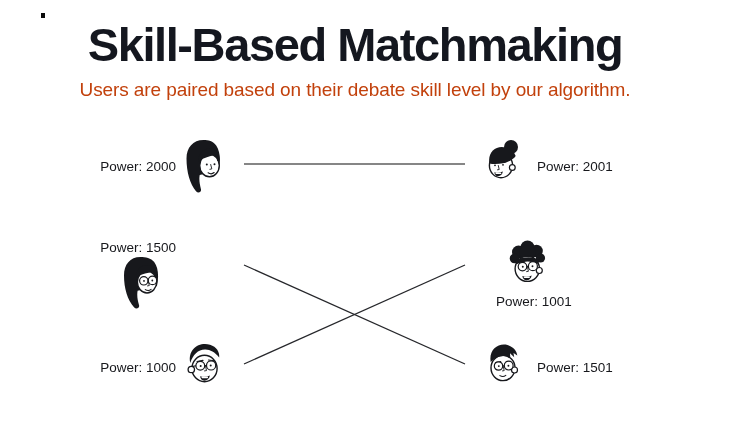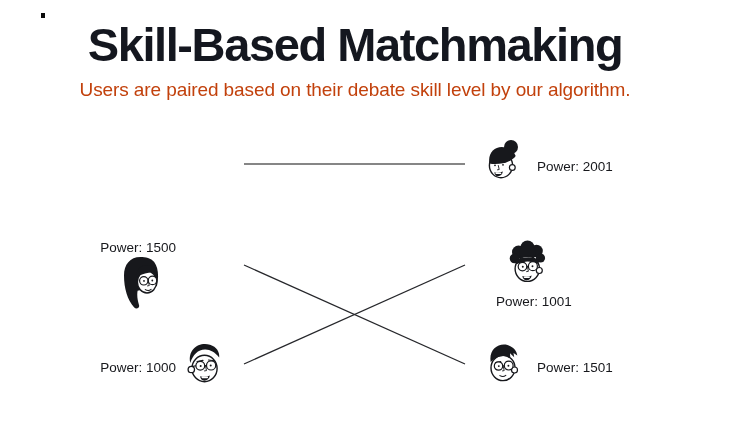--- a/index.html
+++ b/index.html
@@ -45,20 +45,34 @@
     <h1>Skill-Based Matchmaking</h1>
     <p>Users are paired based on their debate skill level by our algorithm.</p>
   </header>
 
   <svg id="match-lines" width="733" height="424" viewBox="0 0 733 424">
       <line x1="244" y1="164" x2="465" y2="164" stroke="#868686" stroke-width="2.2"></line>
       <line x1="244" y1="265" x2="465" y2="364" stroke="#26272b" stroke-width="1.3"></line>
       <line x1="244" y1="364" x2="465" y2="265" stroke="#26272b" stroke-width="1.3"></line>
     </svg>
 
+  <div class="user left row1">
+    <span class="plabel">Power: 2000</span>
+    <span class="avatar">
+      <svg viewBox="0 0 40 54">
+        <path fill="#17181c" d="M20 1C9.5 1 3 8.5 3 19.5 3 33 6.5 45 12.5 52.2c2.2 2.4 5.8 1 4.9-2.3-1.3-5-2-9.6-1.2-14L35 31.5c2.3-9.5 1.8-19-2.3-25C29.5 2 25 1 20 1Z"></path>
+        <ellipse cx="26" cy="26.5" rx="9.8" ry="11.3" fill="#fff" stroke="#17181c" stroke-width="1.4"></ellipse>
+        <path fill="#17181c" d="M14.8 22.5C14.6 12 24 6.6 31.3 10.9c4 2.4 5.3 7.2 4.8 11.6l-2.5-.4.2-6.3c-6.6.8-13 2.8-19 6.7Z"></path>
+        <circle cx="23.3" cy="25.6" r="1" fill="#17181c"></circle>
+          <circle cx="31" cy="25.2" r="1" fill="#17181c"></circle>
+        <path d="M27.2 25.5l1.1 4.4-1.9.4" fill="none" stroke="#17181c" stroke-width=".9" stroke-linecap="round"></path>
+        <path d="M24.6 33.8c2 1.3 4.4 1.2 6-.3" fill="none" stroke="#17181c" stroke-width="1.1" stroke-linecap="round"></path>
+      </svg>
+    </span>
+  </div>
 
   <div class="user left row2">
     <span class="plabel">Power: 1500</span>
     <span class="avatar">
       <svg viewBox="0 0 40 54">
         <path fill="#17181c" d="M19 2C8.5 2 2.5 9.5 2.5 20.5c0 13 3.5 24.5 10 31.7 2.2 2.4 6 1 5-2.3-1.5-5-2.2-9.6-1.4-14.2L35.5 31c2-9.5 1.3-18.6-2.8-24C29.5 3 24 2 19 2Z"></path>
         <ellipse cx="25.5" cy="27" rx="9.6" ry="11" fill="#fff" stroke="#17181c" stroke-width="1.4"></ellipse>
         <path fill="#17181c" d="M14.5 22C14.8 12.5 23 7.5 30.3 11.2c4.2 2.2 5.6 7 5.2 11.4l-2.2-.3-.2-5.6c-6.4.6-12.8 2.2-18.6 5.3Z"></path>
         <circle cx="22.3" cy="25.8" r="4.2" fill="#fff" stroke="#17181c" stroke-width="1.2"></circle>
         <circle cx="31" cy="25.4" r="4.2" fill="#fff" stroke="#17181c" stroke-width="1.2"></circle>

